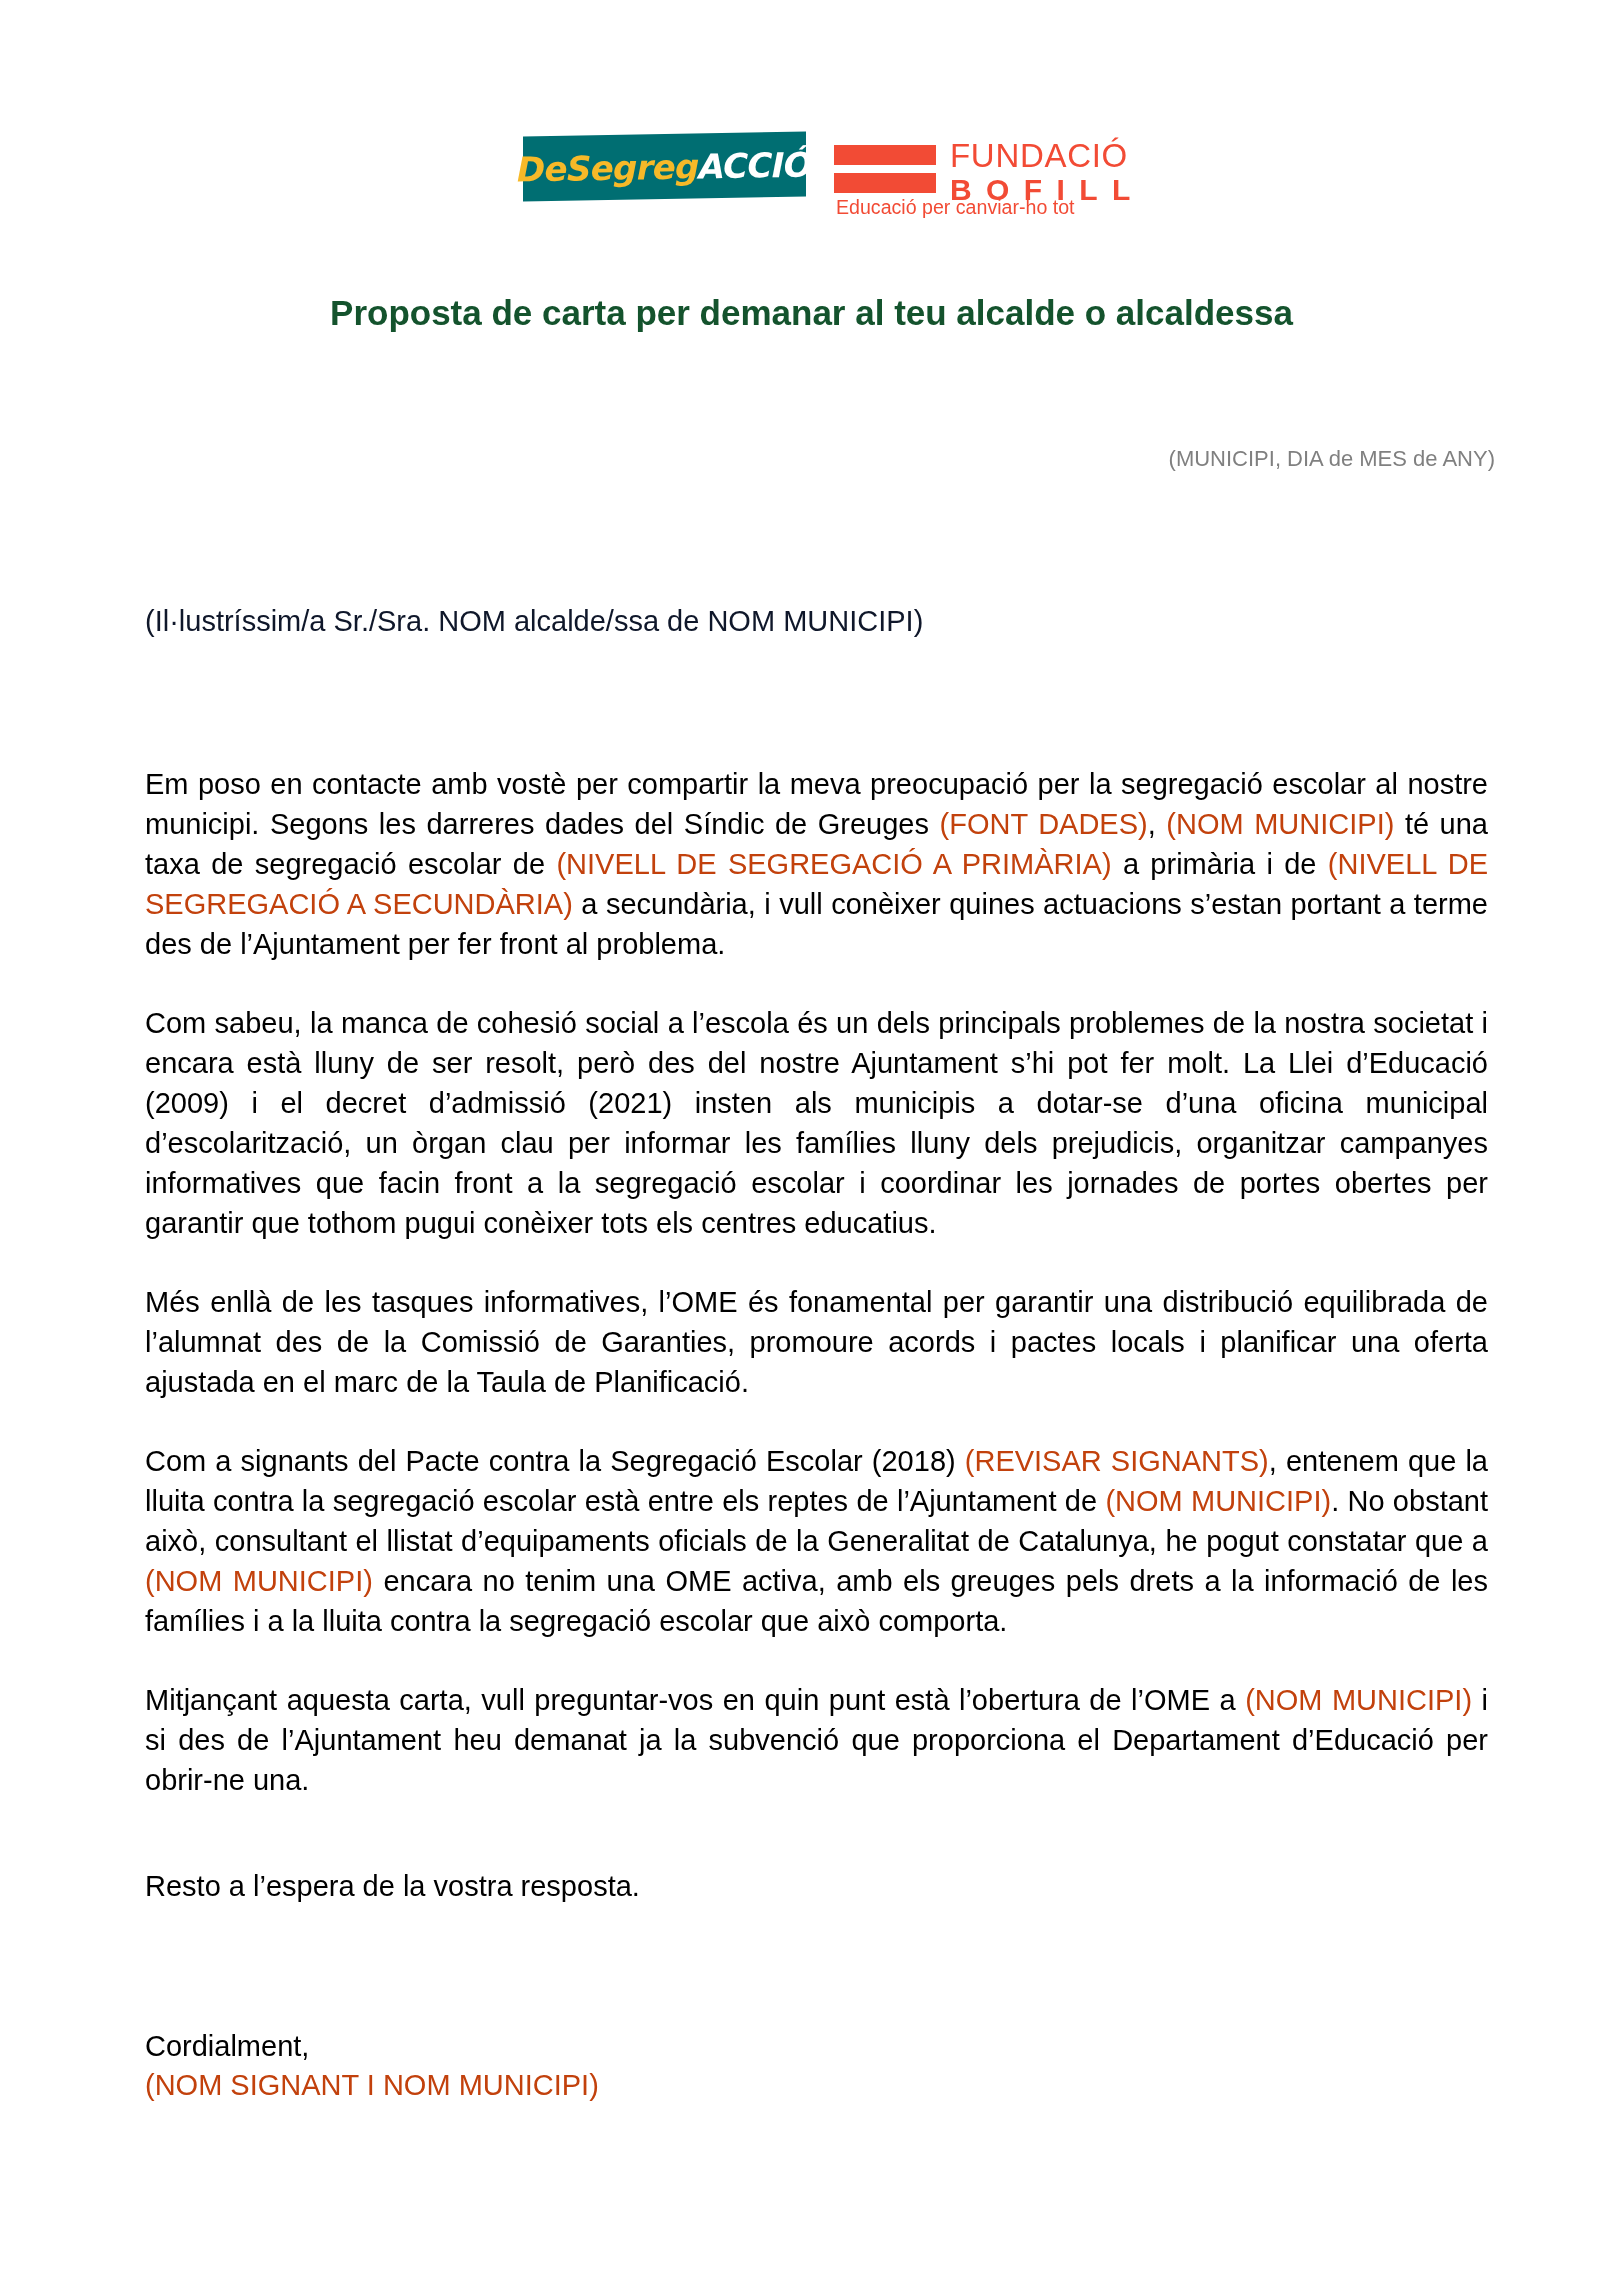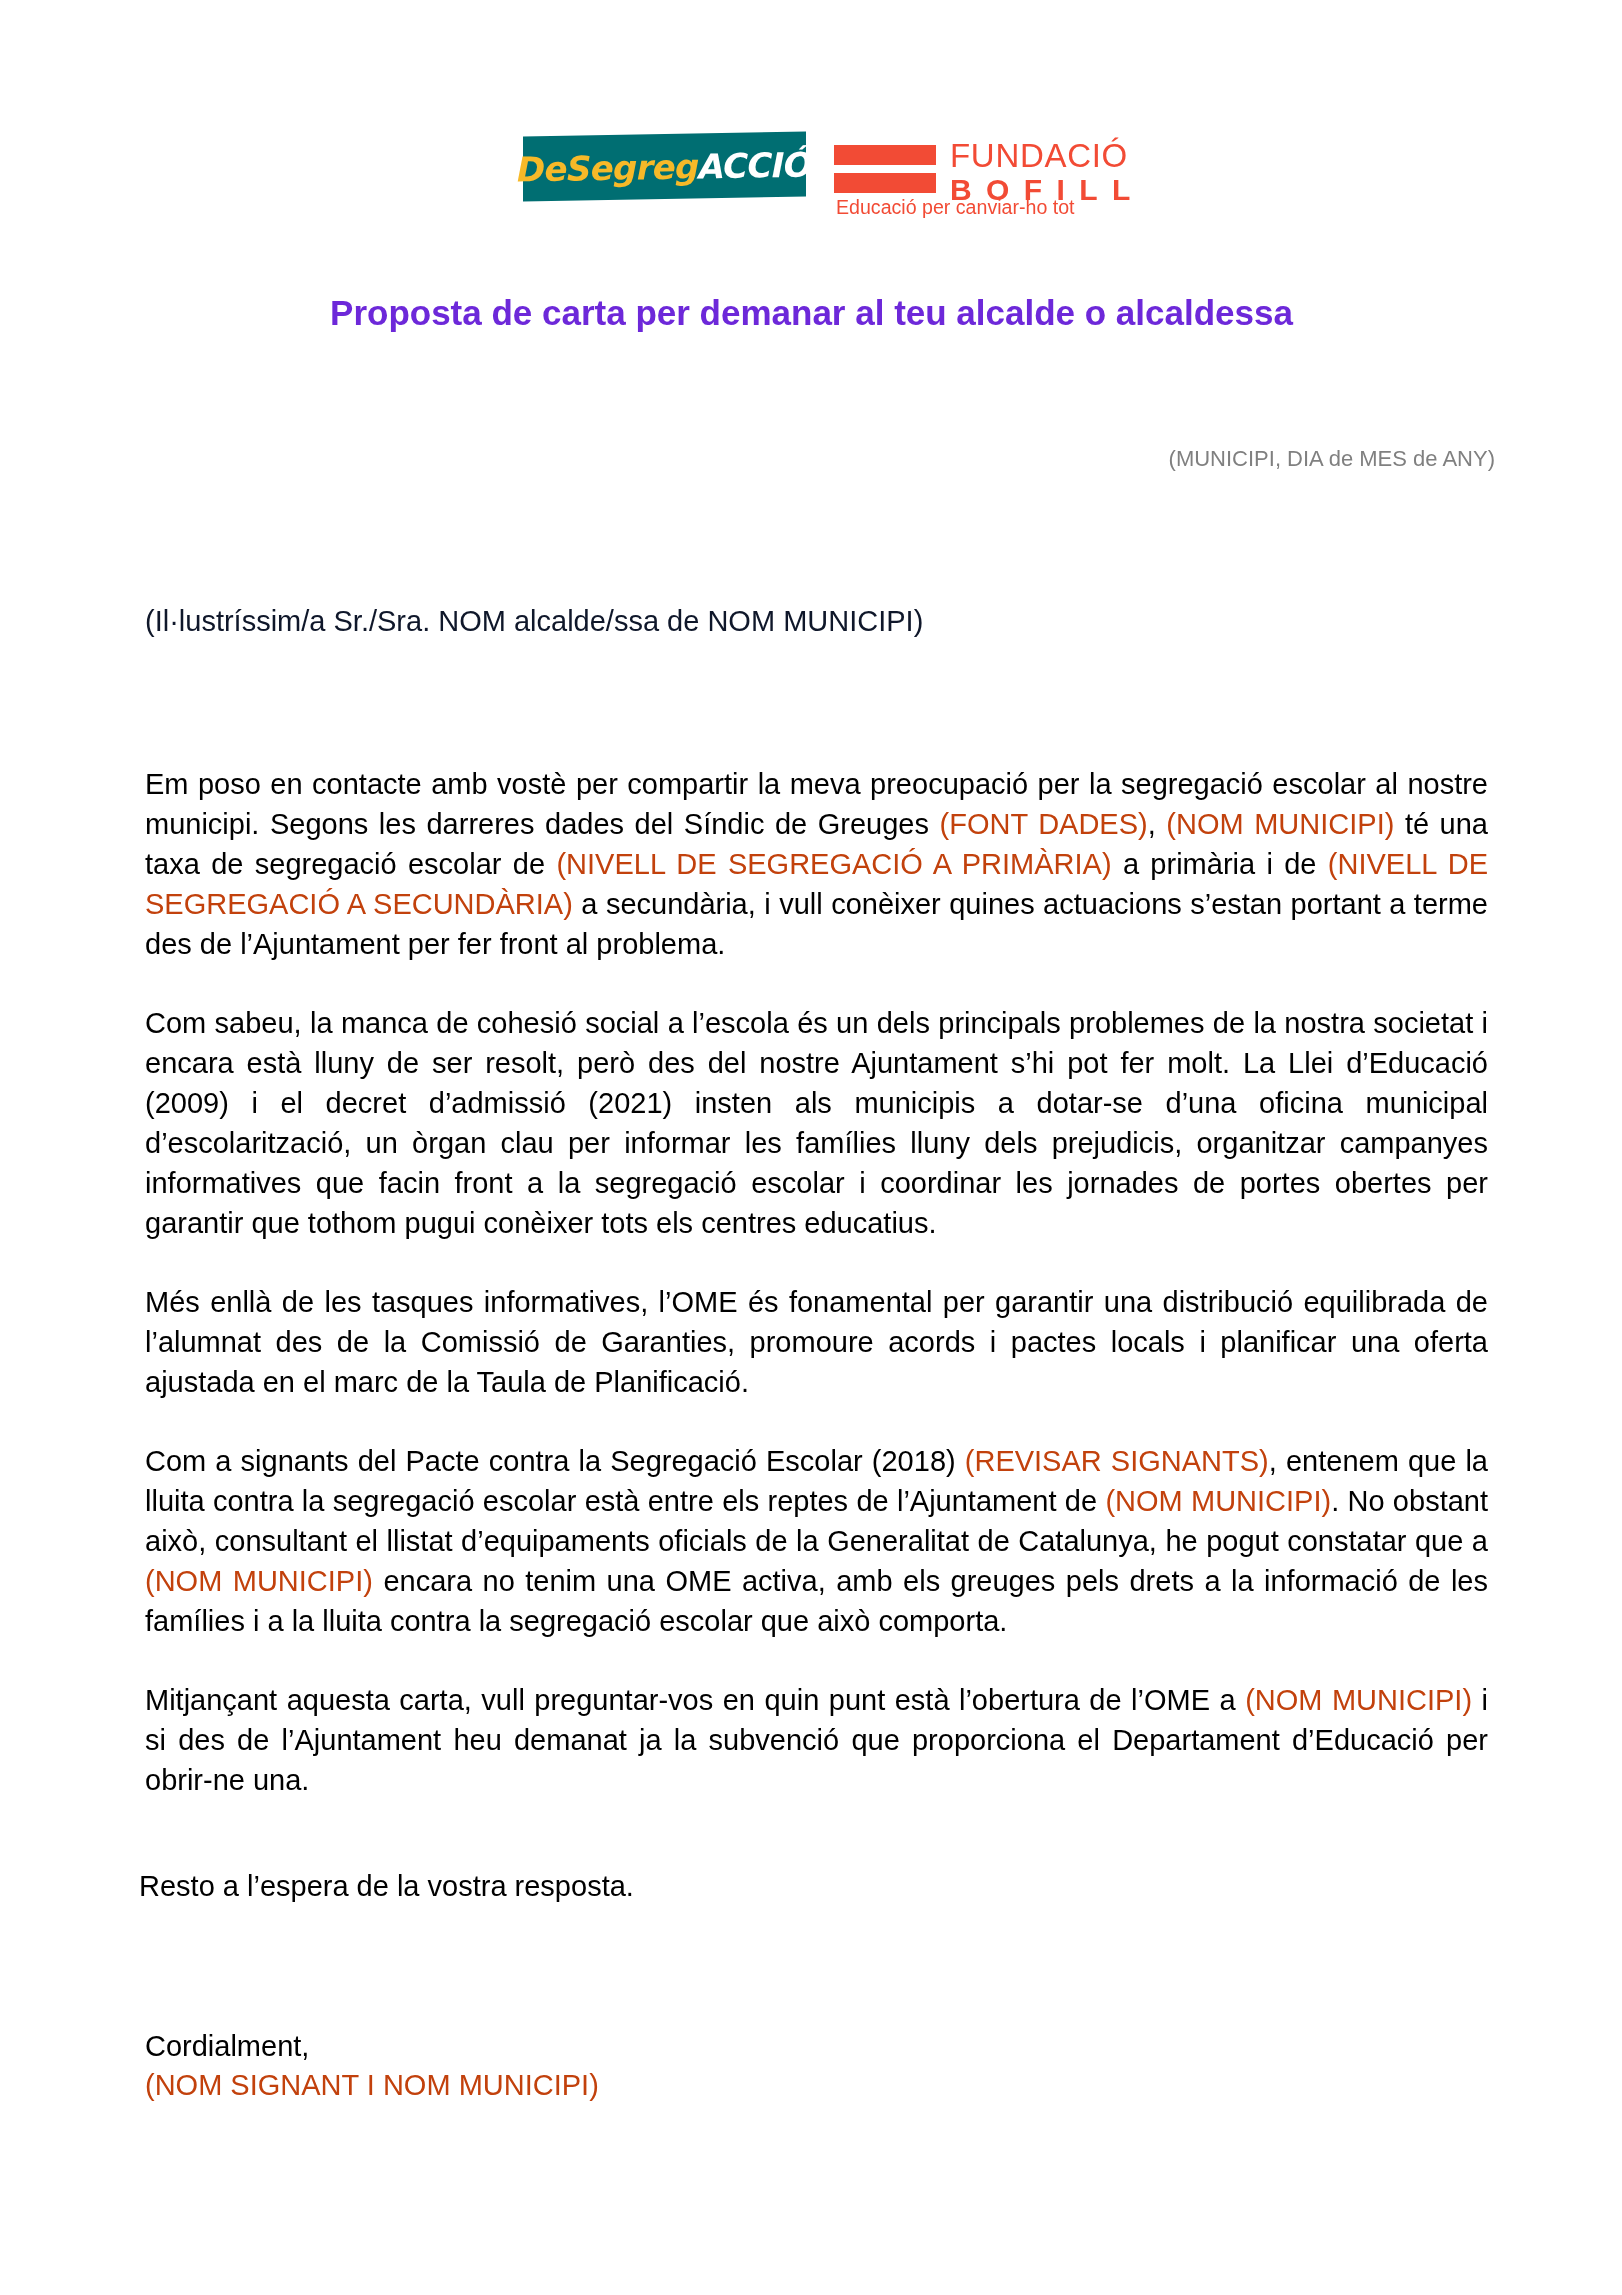--- a/index.html
+++ b/index.html
@@ -12,28 +12,28 @@
   .desegreg .de { color: #f7b928; }
   .desegreg .acc { color: #ffffff; }
   .bofill-mark { position: absolute; left: 311px; top: 11px; width: 102px; }
   .bofill-mark div { background: #f24b35; height: 20px; margin-bottom: 7.9px; }
   .bofill-text { position: absolute; left: 427px; top: 5.2px; color: #f24b35; line-height: 1; }
   .bofill-text .f1 { font-size: 33px; letter-spacing: 0.7px; }
   .bofill-text .f2 { font-size: 30px; font-weight: bold; letter-spacing: 14.4px; margin-top: 2.6px; }
   .tagline { position: absolute; left: 313px; top: 62px; color: #f24b35; font-size: 19.6px; white-space: nowrap; }
 
   .title { position: absolute; top: 287px; left: 0; width: 1623px; text-align: center;
-           color: #6d28d9; font-weight: bold; font-size: 35px; line-height: 51px; }
+           color: #14532d; font-weight: bold; font-size: 35px; line-height: 51px; }
   .date { position: absolute; top: 446px; right: 128px; color: #808080; font-size: 22px; }
   .salutation { position: absolute; top: 605px; left: 145px; color: #0f172a; font-size: 29px; }
 
   .body { position: absolute; left: 145px; width: 1343px; top: 764px; font-size: 29px; line-height: 40px; }
   .body p { margin: 0 0 39px 0; text-align: justify; }
   .ph { color: #c2410c; }
-  .closing { position: absolute; left: 139px; top: 1870px; font-size: 29px; }
+  .closing { position: absolute; left: 145px; top: 1870px; font-size: 29px; }
   .sign { position: absolute; left: 145px; top: 2027px; font-size: 29px; line-height: 39px; }
 </style>
 </head>
 <body>
 
 <div class="logos">
   <div class="desegreg">
     <span class="de">DeSegreg</span>
       <span class="acc">ACCIÓ</span>
   </div>

